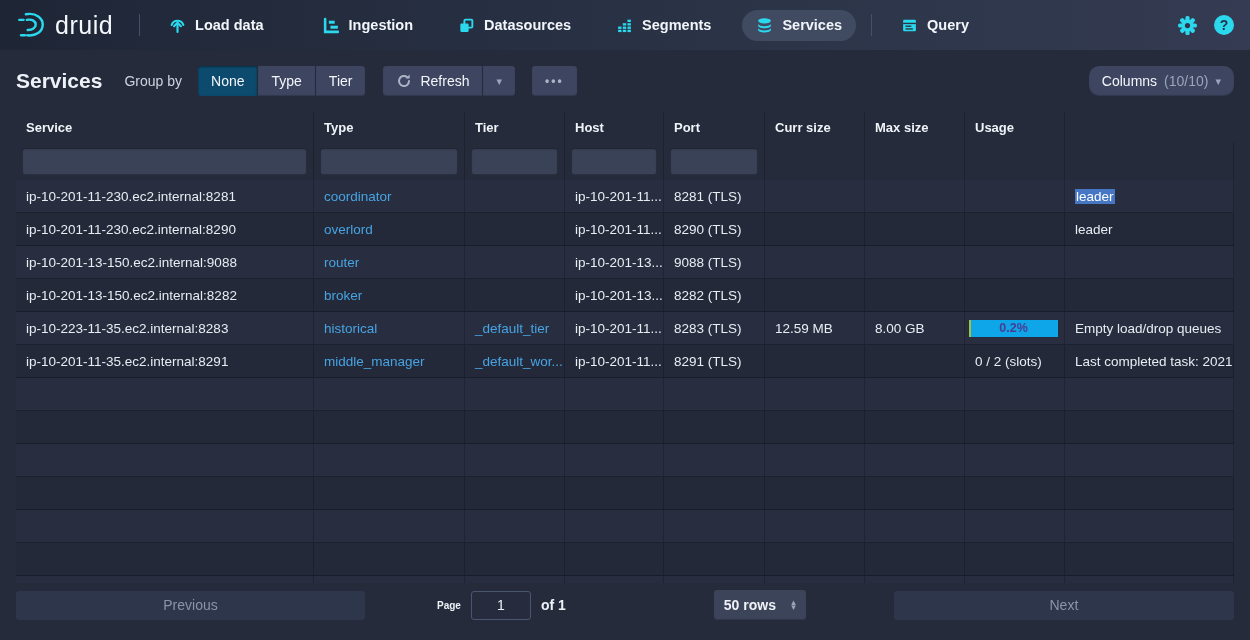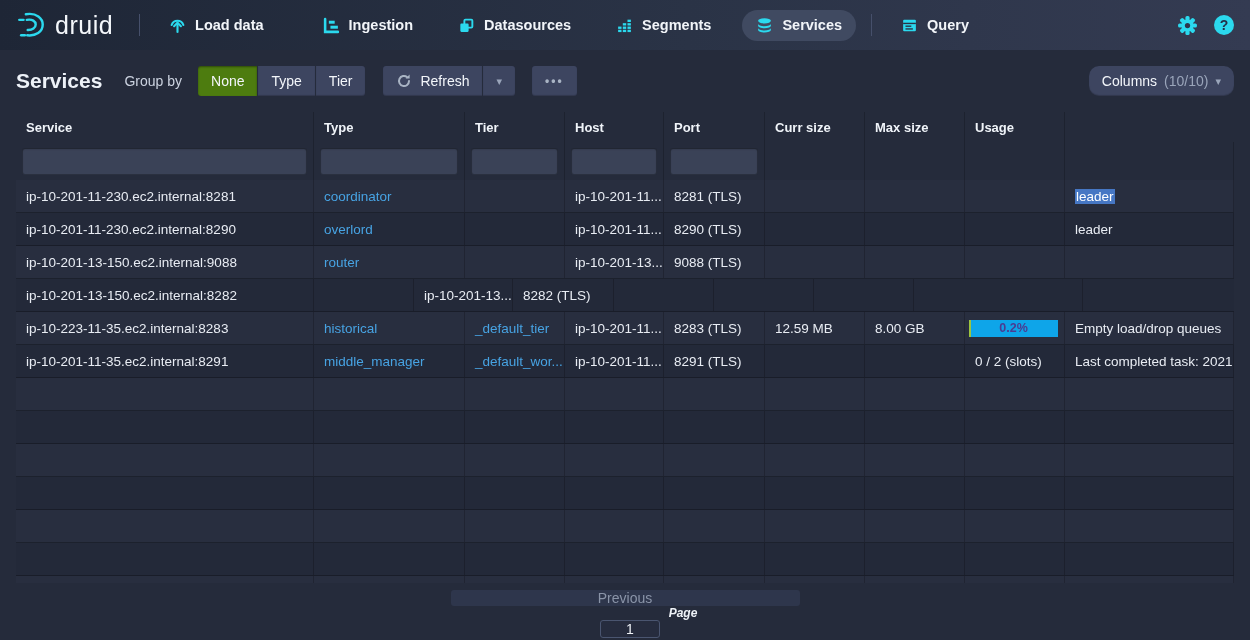--- a/index.html
+++ b/index.html
@@ -35,21 +35,21 @@
   .btn{
     height:30px; display:inline-flex; align-items:center; justify-content:center;
     background:#3d4560; color:#f3f6fa; font-size:14px; font-family:inherit;
     border:none; border-radius:3px; padding:0 13px; cursor:pointer;
     box-shadow: inset 0 -1px 1px rgba(0,0,0,.2);
   }
   .btn-group{ display:flex; }
   .btn-group .btn{ border-radius:0; margin-right:1px;}
   .btn-group .btn:first-child{ border-radius:3px 0 0 3px;}
   .btn-group .btn:last-child{ border-radius:0 3px 3px 0; margin-right:0;}
-  .btn.active{ background:#4d7c0f; box-shadow: inset 0 1px 2px rgba(0,0,0,.4); }
+  .btn.active{ background:#0c4a6e; box-shadow: inset 0 1px 2px rgba(0,0,0,.4); }
   .refresh-group{ margin-left:18px; }
   .refresh-main{ gap:8px; border-radius:3px 0 0 3px;}
   .caret{ color:#9aa5ba; font-size:11px; line-height:1;}
   .more-btn{ margin-left:17px; color:#a9b4c4; letter-spacing:2px; font-size:12px; font-weight:700;}
   .columns-btn{ margin-left:auto; gap:7px;border-radius:10px;}
   .columns-count{ color:#9aa5ba; }
   
   .table-wrap{ margin:16px 16px 0 16px; height:471px; overflow:hidden; }
   .trow{ display:flex; }
   .cell{
@@ -74,28 +74,28 @@
   .sel{ background:#4677c4; color:#fff; padding:0 1px;}
   .usage-bar{
     position:relative; width:90px; height:17px; background:#0ea5e9; overflow:hidden;
   }
   .usage-bar-fill{ position:absolute; left:0; top:0; bottom:0; width:2px; background:#9dc43e;}
   .usage-bar-label{
     position:relative; display:block; width:100%; text-align:center;
     font-size:12.5px; font-weight:600; color:#4b3c92; line-height:17px;
   }
   
-  .footer{ display:flex; align-items:center; padding:0 16px; margin-top:7px; height:30px;flex-direction:column;}
+  .footer{ display:flex; align-items:center; padding:0 16px; margin-top:7px; height:30px;}
   .pg-btn{
     height:29px; background:#2e364c; color:#8a94a8; font-size:14px; border:none; border-radius:3px;
     cursor:pointer; font-family:inherit;
   }
   .prev-btn{ width:349px; }
   .next-btn{ flex:1; margin-left:88px;}
-  .page-label{ margin-left:116px; font-size:12px; font-weight:600; color:#eef2f7;font-style:italic;}
+  .page-label{ margin-left:72px; font-size:10px; font-weight:600; color:#eef2f7;}
   .page-input{
     margin-left:10px; width:60px; height:29px; background:#262c3e;
     border:1px solid #4a5570; border-radius:3px; color:#eef2f7; text-align:center;
     font-size:14px; font-family:inherit;
   }
   .of-label{ margin-left:10px; font-size:14px; font-weight:600; color:#eef2f7;}
   .rows-select{
     margin-left:148px; width:92px; height:30px; background:#3c4459; border-radius:3px;
     display:flex; align-items:center; justify-content:space-between; padding:0 10px; cursor:pointer;
     box-shadow: inset 0 -1px 1px rgba(0,0,0,.2);
@@ -312,20 +312,23 @@
       <div class="cell c-tier"></div>
       <div class="cell c-host">ip-10-201-13...</div>
       <div class="cell c-port">9088 (TLS)</div>
       <div class="cell c-curr"></div>
       <div class="cell c-max"></div>
       <div class="cell c-usage"></div>
       <div class="cell c-detail"></div>
     </div>
     <div class="trow">
       <div class="cell c-service">ip-10-201-13-150.ec2.internal:8282</div>
+      <div class="cell c-type">
+          <a class="cell-link">broker</a>
+        </div>
       <div class="cell c-tier"></div>
       <div class="cell c-host">ip-10-201-13...</div>
       <div class="cell c-port">8282 (TLS)</div>
       <div class="cell c-curr"></div>
       <div class="cell c-max"></div>
       <div class="cell c-usage"></div>
       <div class="cell c-detail"></div>
     </div>
     <div class="trow">
       <div class="cell c-service">ip-10-223-11-35.ec2.internal:8283</div>

